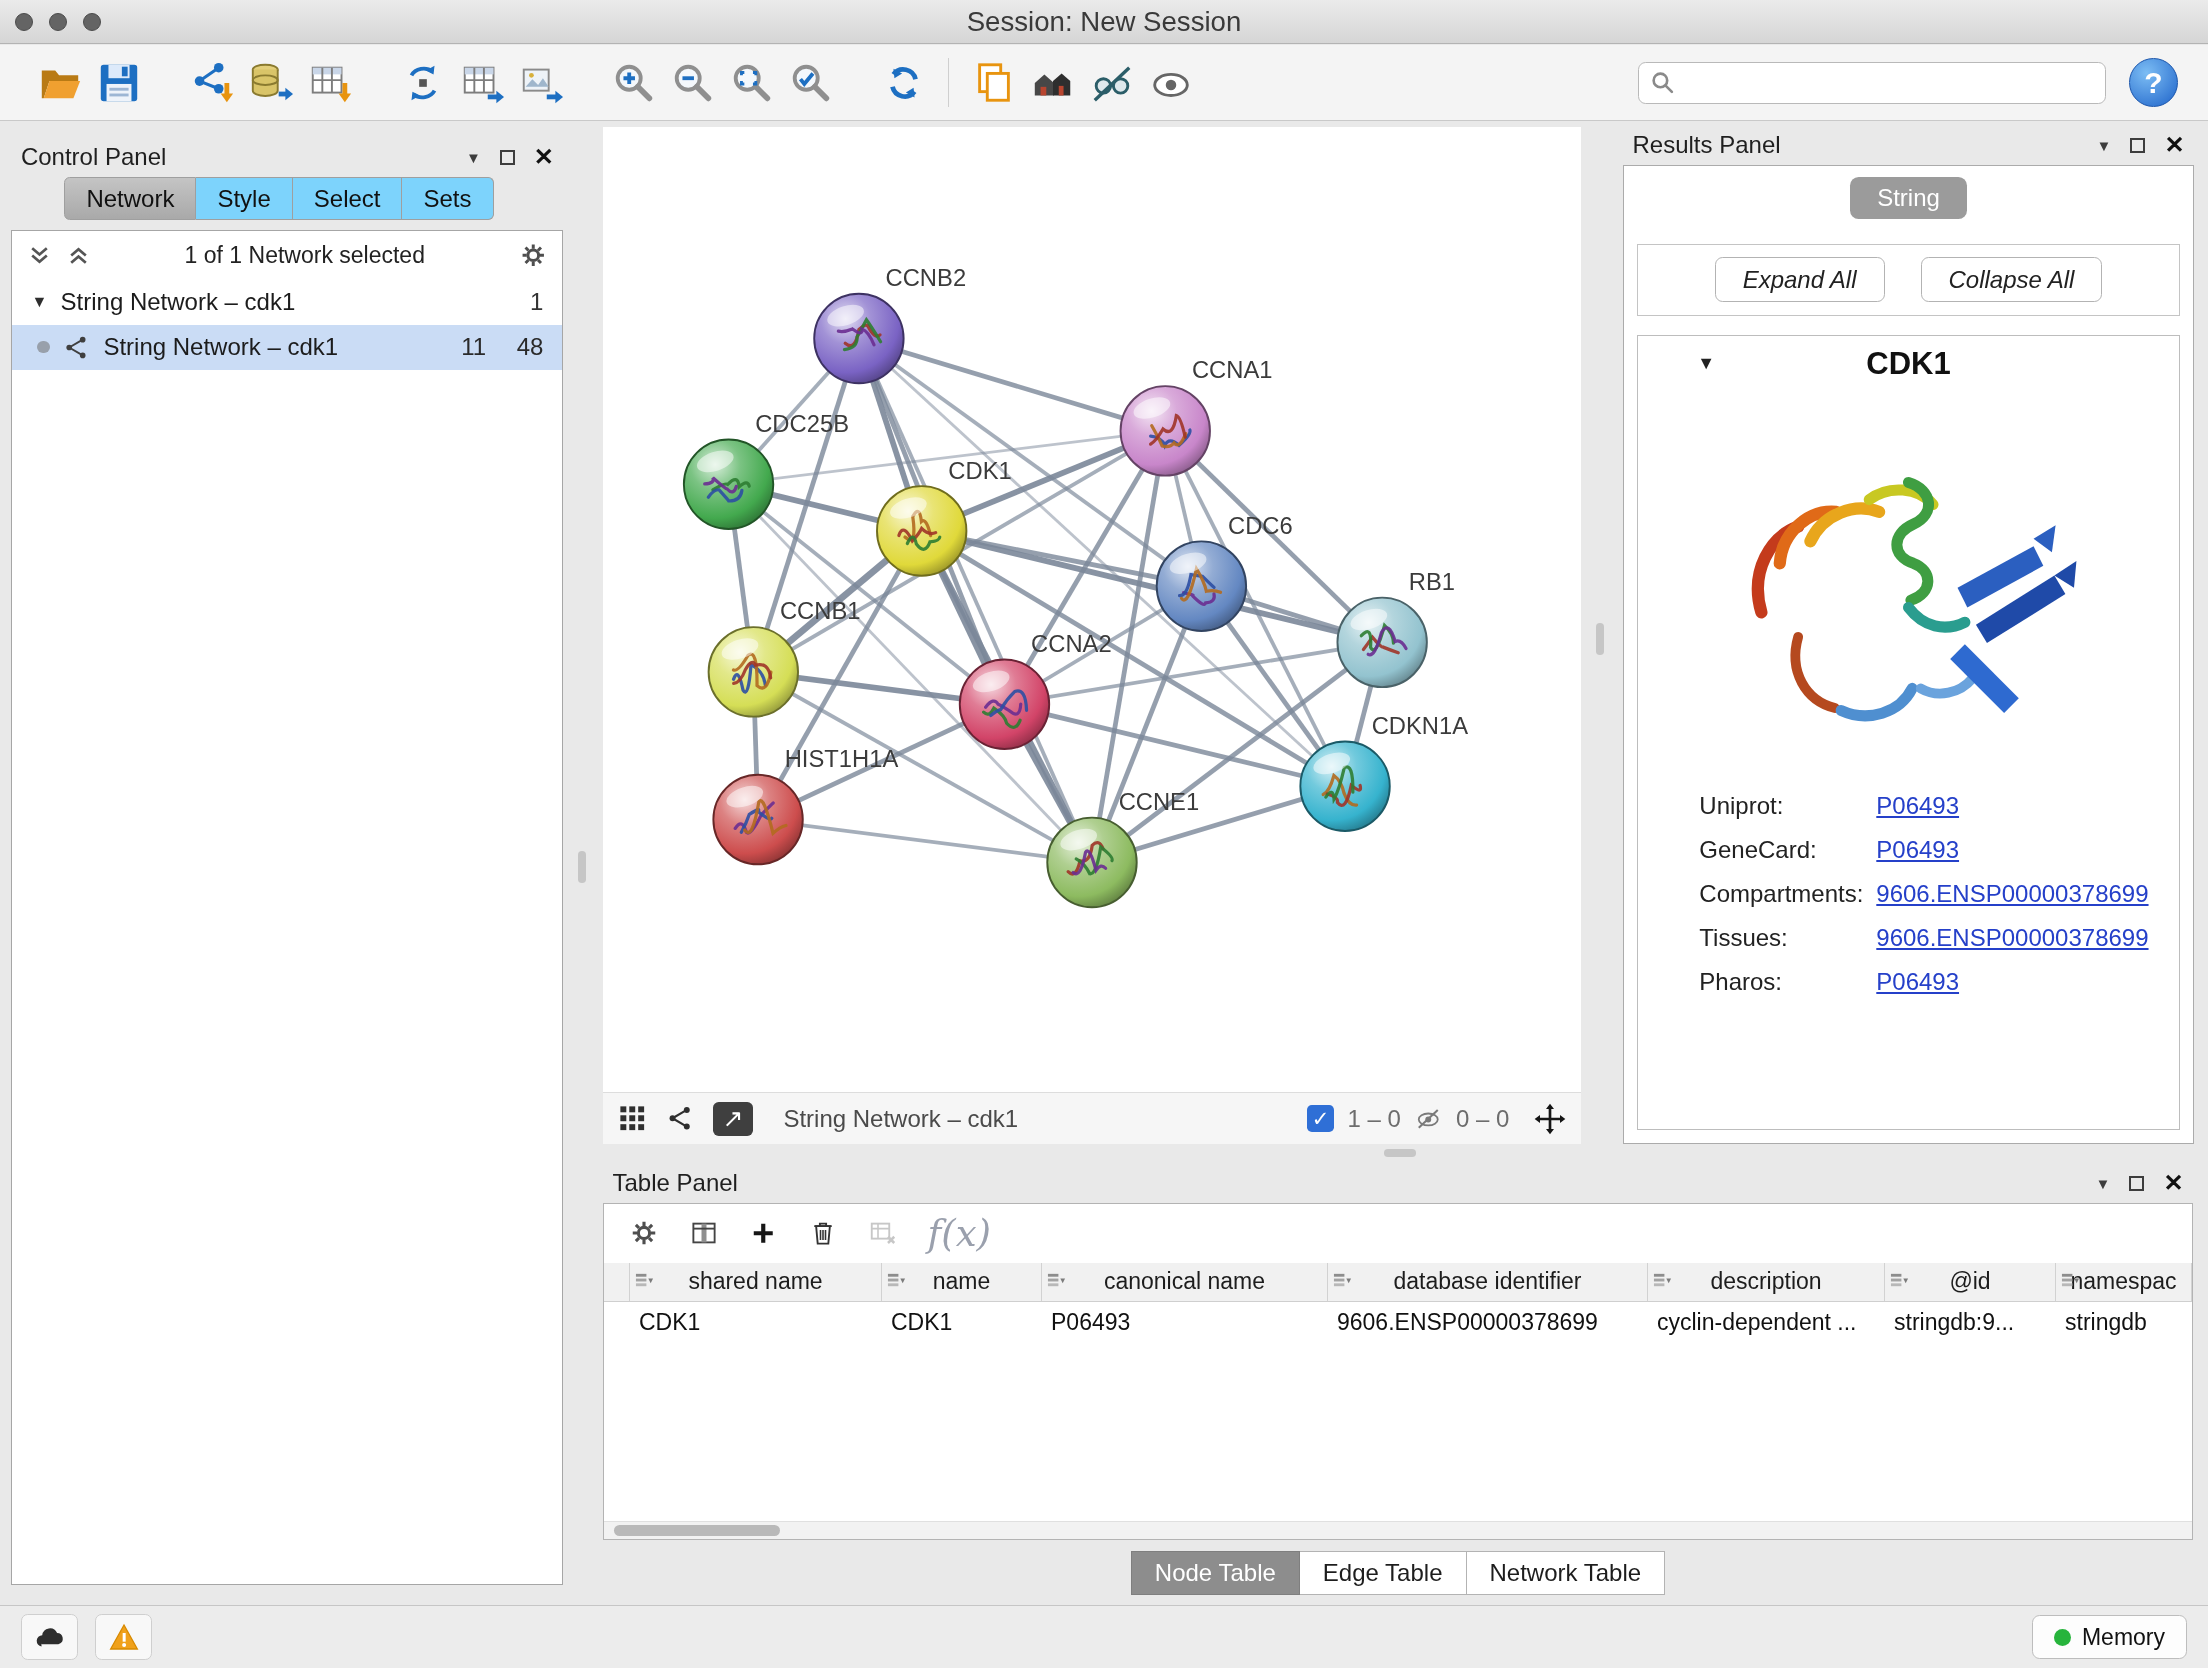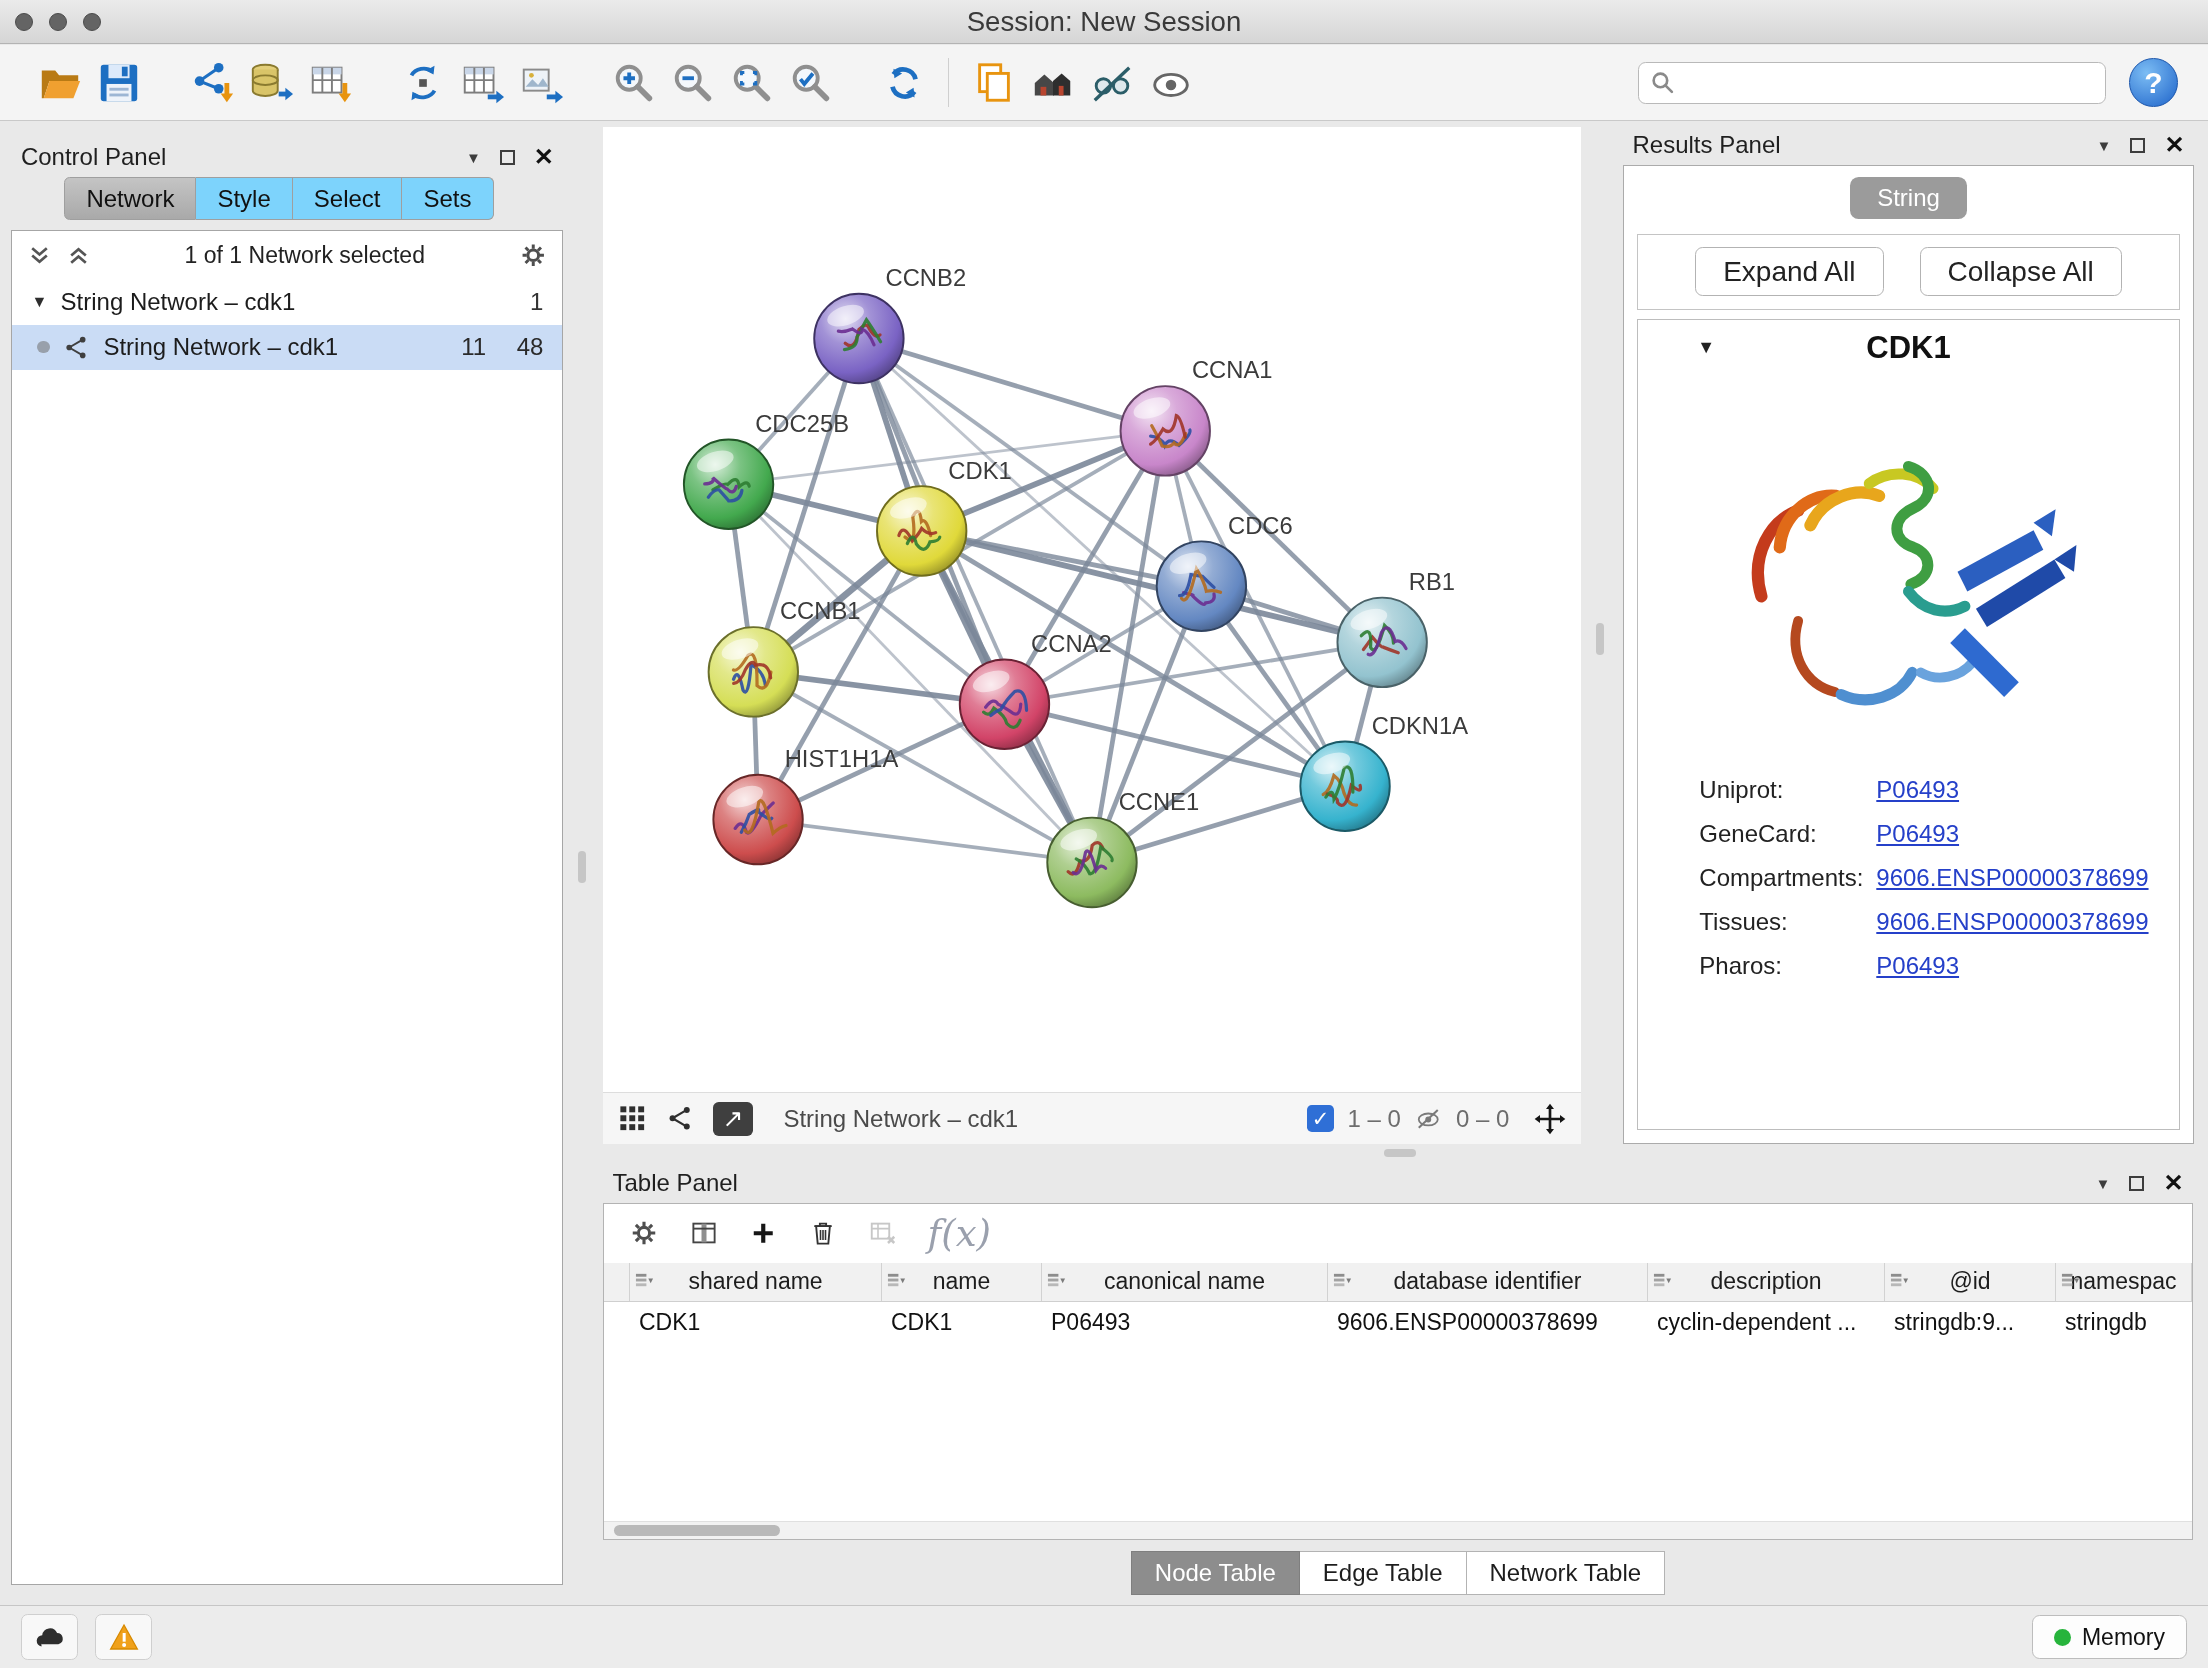--- a/index.html
+++ b/index.html
@@ -51,24 +51,24 @@
   #network-svg{flex:1;display:block;width:100%;}
   .nv-bar{height:51px;background:#f6f6f6;border-top:1px solid #ddd;display:flex;align-items:center;padding:0 15px;gap:19px;font-size:24px;color:#4a4a4a;flex:none;}
   .nv-title{margin-left:11.4px;white-space:nowrap;}
   .nv-right{margin-left:auto;display:flex;align-items:center;gap:13.3px;color:#6d6d6d;}
   .nv-check{width:27px;height:27px;background:#2f6fd6;border-radius:4.8px;color:#fff;font-size:21px;display:flex;align-items:center;justify-content:center;flex:none;}
   .nv-dark{width:40px;height:34px;background:#3f3f3f;border-radius:5.7px;color:#fff;font-size:25px;display:flex;align-items:center;justify-content:center;flex:none;}
   .nv-cross{margin-left:11.4px;}
 
   
   #results-panel{position:absolute;left:1623px;top:127px;width:571px;height:1017px;display:flex;flex-direction:column;}
-  .rp-box{flex:1;background:#fff;border:1px solid #ababab;margin-top:1.9px;display:flex;flex-direction:column;overflow:hidden;}
+  .rp-box{flex:1;background:#fff;border:1px solid #ababab;margin-top:1.9px;display:flex;flex-direction:column;overflow:hidden;gap:10px;}
   .string-pill{align-self:center;margin-top:11.4px;background:#9b9b9b;color:#fff;font-size:24px;padding:6.7px 27px;border-radius:8.6px;flex:none;}
   .rp-btns{margin:15px 13.3px 0;border:1px solid #c4c4c4;display:flex;justify-content:center;gap:36px;padding:12.4px 0;flex:none;}
-  .rp-btn{font-size:28px;color:#222;background:#fff;border:1px solid #b3b3b3;border-radius:7.6px;padding:7.6px 27px;font-family:inherit;}
+  .rp-btn{font-size:24px;color:#222;background:#fff;border:1px solid #b3b3b3;border-radius:7.6px;padding:7.6px 27px;font-family:inherit;font-style:italic;}
   .rp-section{margin:9.5px 13.3px 13.3px;border:1px solid #bdbdbd;flex:1;display:flex;flex-direction:column;overflow:hidden;}
   .sec-head{position:relative;height:55px;display:flex;align-items:center;justify-content:center;flex:none;}
   .sec-tri{position:absolute;left:59px;font-size:18px;color:#222;}
   .sec-gene{font-size:31px;font-weight:bold;color:#111;}
   .sec-desc{font-size:26px;color:#222;padding-left:28.5px;margin-top:1.9px;flex:none;}
   .protein{align-self:center;margin-top:13.3px;flex:none;}
   .cl-title{font-size:27.6px;font-weight:bold;color:#111;padding-left:38px;margin-top:32px;flex:none;}
   .cl-row{display:flex;align-items:center;height:44px;padding-left:61px;font-size:24px;flex:none;}
   .cl-label{width:177px;color:#222;flex:none;}
   .cl-link{color:#2540c9;text-decoration:underline;white-space:nowrap;}

